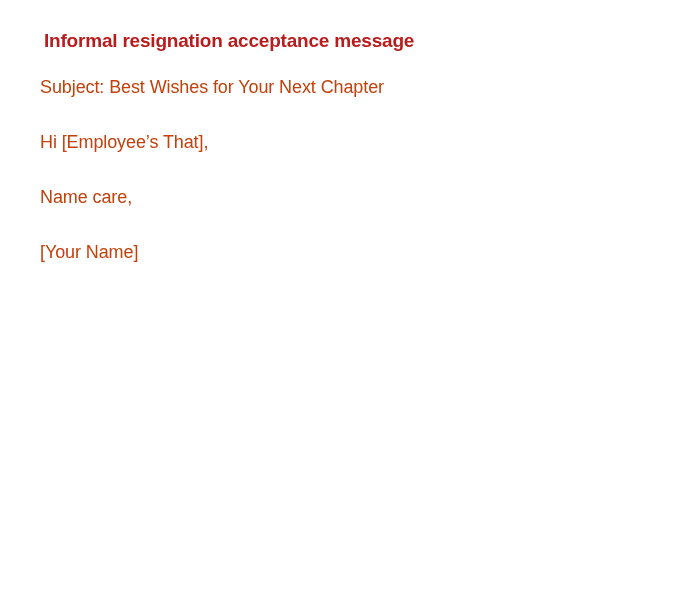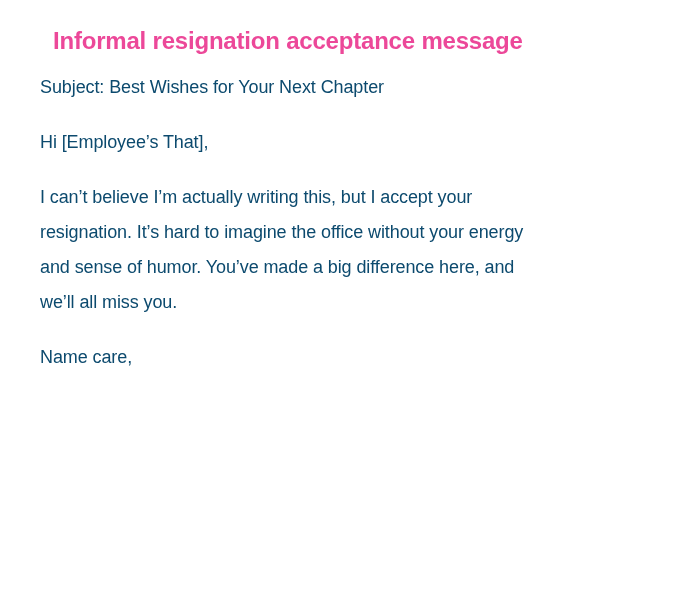--- a/index.html
+++ b/index.html
@@ -13,50 +13,47 @@
     overflow: hidden;
     font-family: "Liberation Sans", sans-serif;
     -webkit-font-smoothing: antialiased;
   }
   .article {
     box-sizing: border-box;
     width: 700px;
     padding: 0 16px 0 40px;
   }
   .doc-title {
-    margin: 26px 13px 0;
-    font-size: 24px;
+    margin: 26px 4px 0;
+    font-size: 19px;
     line-height: 30px;
     font-weight: 700;
     letter-spacing: -0.2px;
-    color: #ec4899;
+    color: #b91c1c;
   }
   .doc-par {
     margin: 20px 0 0;
     font-size: 18px;
     line-height: 35px;
     letter-spacing: -0.1px;
-    color: #0c4a6e;
+    color: #c2410c;
     white-space: pre-line;
   }
   .doc-par.first {
     margin-top: 14px;
   }
 </style>
 </head>
 <body>
 
 <div class="article">
   <h1 class="doc-title">Informal resignation acceptance message</h1>
 
   <p class="doc-par first">Subject: Best Wishes for Your Next Chapter</p>
 
   <p class="doc-par">Hi [Employee’s That],</p>
 
-  <p class="doc-par">I can’t believe I’m actually writing this, but I accept your
-resignation. It’s hard to imagine the office without your energy
-and sense of humor. You’ve made a big difference here, and
-we’ll all miss you.</p>
 
 
   <p class="doc-par">Name care,</p>
 
+  <p class="doc-par">[Your Name]</p>
 </div>
 
 </body></html>

